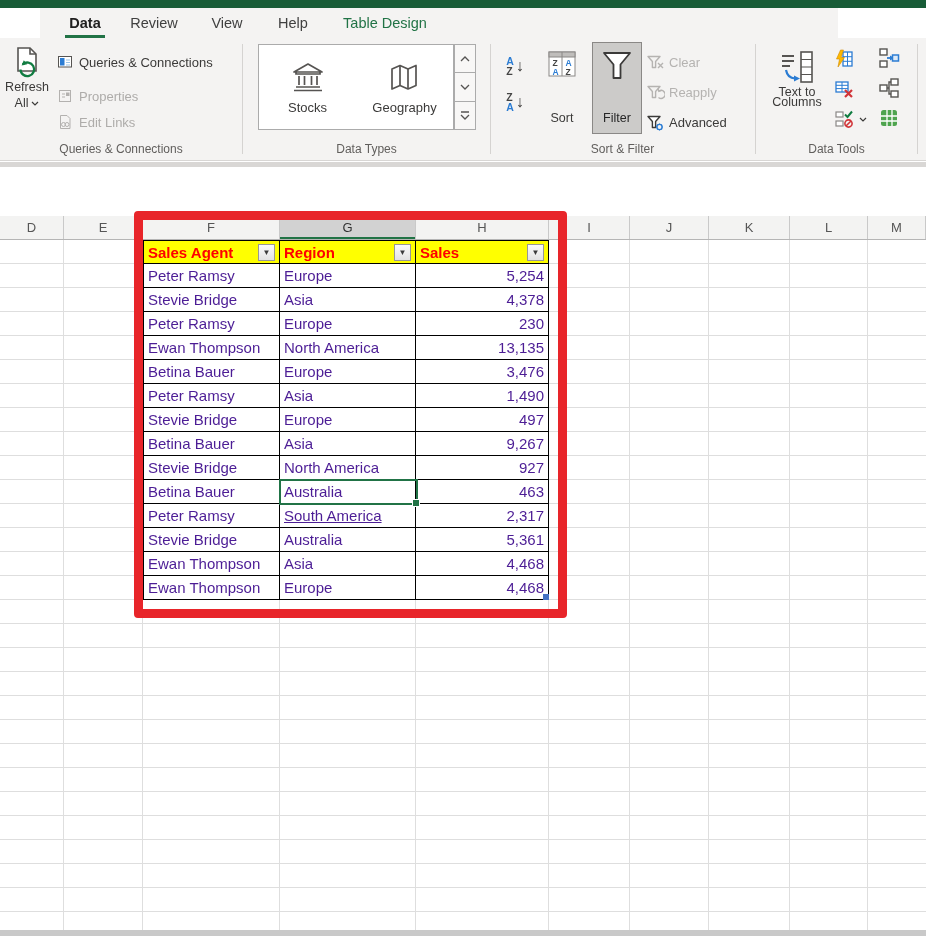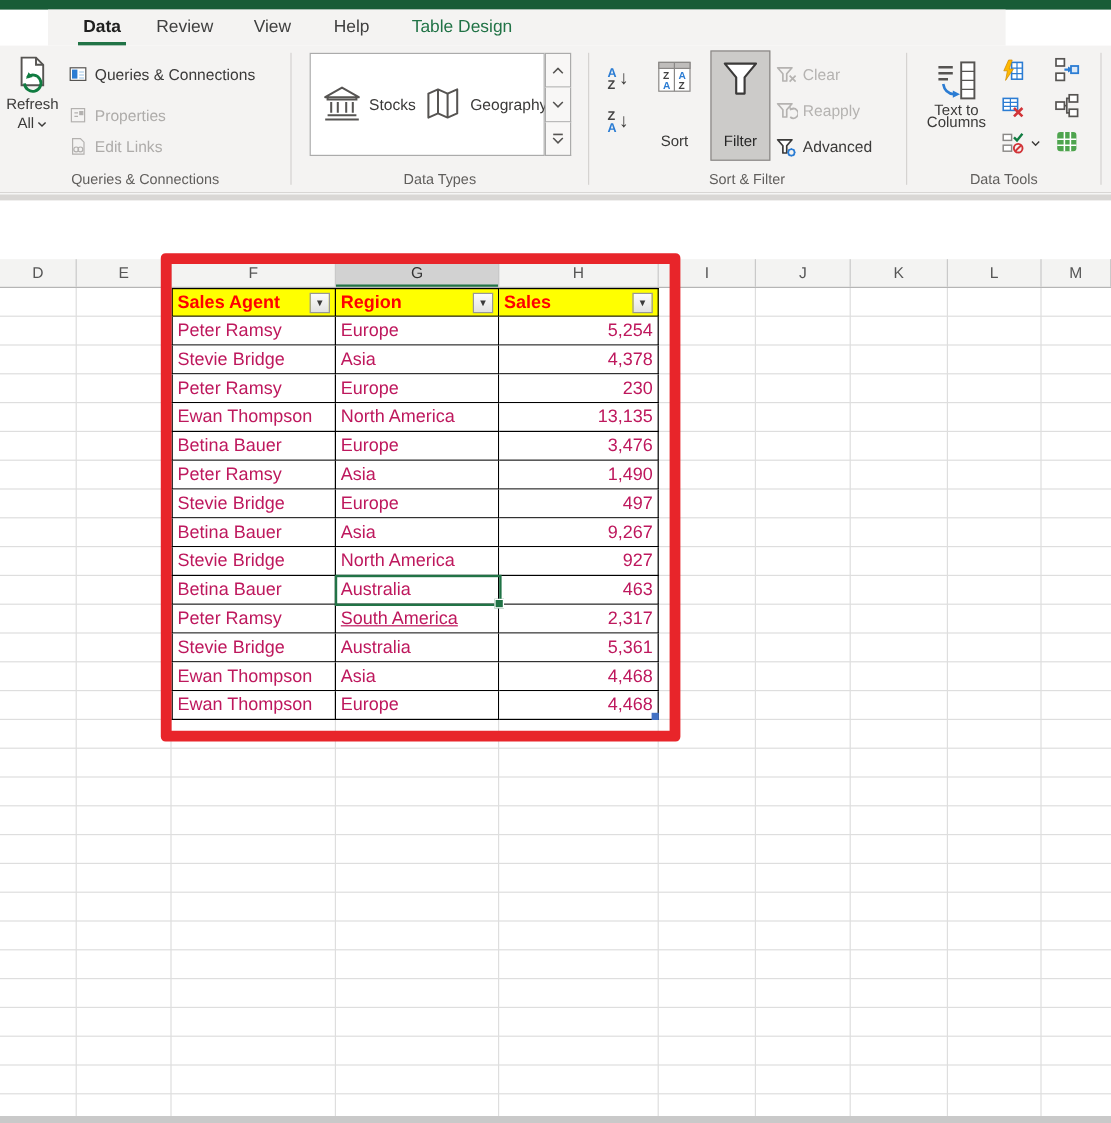--- a/index.html
+++ b/index.html
@@ -25,21 +25,21 @@
             font-size:12.5px; color:#3B3A39; text-align:center; border:1px solid transparent; }
   .bigbtn .bb-line { line-height:16px; white-space:nowrap; display:flex; align-items:center; gap:3px; }
   .bigbtn.filter-active { background:#CCCBC9; border:1px solid #8A8886; }
 
   .stackitem { position:absolute; height:24px; display:flex; align-items:center; gap:6px;
                font-size:13px; color:#3B3A39; white-space:nowrap; }
   .stackitem.disabled { color:#AEACAA; }
 
   .gallery { position:absolute; left:258px; top:6px; width:196px; height:86px;
              background:#fff; border:1px solid #ABABAB; display:flex; }
-  .galitem { width:98px; display:flex; flex-direction:row; align-items:center; justify-content:center;
+  .galitem { width:98px; display:flex; flex-direction:column; align-items:center; justify-content:center;
              gap:4px; font-size:13px; color:#3B3A39; }
   .scrollcol { position:absolute; left:454px; top:6px; width:22px; height:86px;
                display:flex; flex-direction:column; }
   .scrollbtn { flex:1; background:#F8F7F6; border:1px solid #ABABAB; border-top-width:0;
                display:flex; align-items:center; justify-content:center; }
   .scrollbtn:first-child { border-top-width:1px; }
 
   .smallbtn { position:absolute; width:38px; height:28px; display:flex; align-items:center;
               justify-content:center; gap:2px; }
   .azcol { display:flex; flex-direction:column; font-size:10.5px; font-weight:bold; line-height:10px; }
@@ -61,21 +61,21 @@
   .colh.sel { background:#D2D2D2; box-shadow:inset 0 -2px 0 #217346; color:#333; }
 
   .vline { position:absolute; width:1px; background:#DEDEDE; }
   .hline { position:absolute; height:1px; background:#DEDEDE; }
 
   
   .xltable { position:absolute; left:143px; top:240px; width:406px; }
   .trow { display:flex; height:24px; }
   .tcell { height:24px; border-right:1px solid #000; border-bottom:1px solid #000;
            padding:0 4px; font-size:15px; display:flex; align-items:center;
-           background:#fff; color:#be185d; overflow:hidden; white-space:nowrap; }
+           background:#fff; color:#4c1d95; overflow:hidden; white-space:nowrap; }
   .trow .tcell:first-child { border-left:1px solid #000; }
   .trow.hdr .tcell { border-top:1px solid #000; background:#FFFF00; color:#FF0000; font-weight:bold;
                      justify-content:space-between; }
   .tcell.num { justify-content:flex-end; }
   .fbtn { width:17px; height:17px; background:linear-gradient(#FBFBFB,#E2E2E2); border:1px solid #979797;
           display:flex; align-items:center; justify-content:center; font-size:8px; color:#3a3a3a; }
 
   .activecell { position:absolute; left:279px; top:479px; width:139px; height:26px;
                 border:2px solid #217346; pointer-events:none; }
   .activecell::after { content:""; position:absolute; right:-4px; bottom:-4px; width:6px; height:6px;

